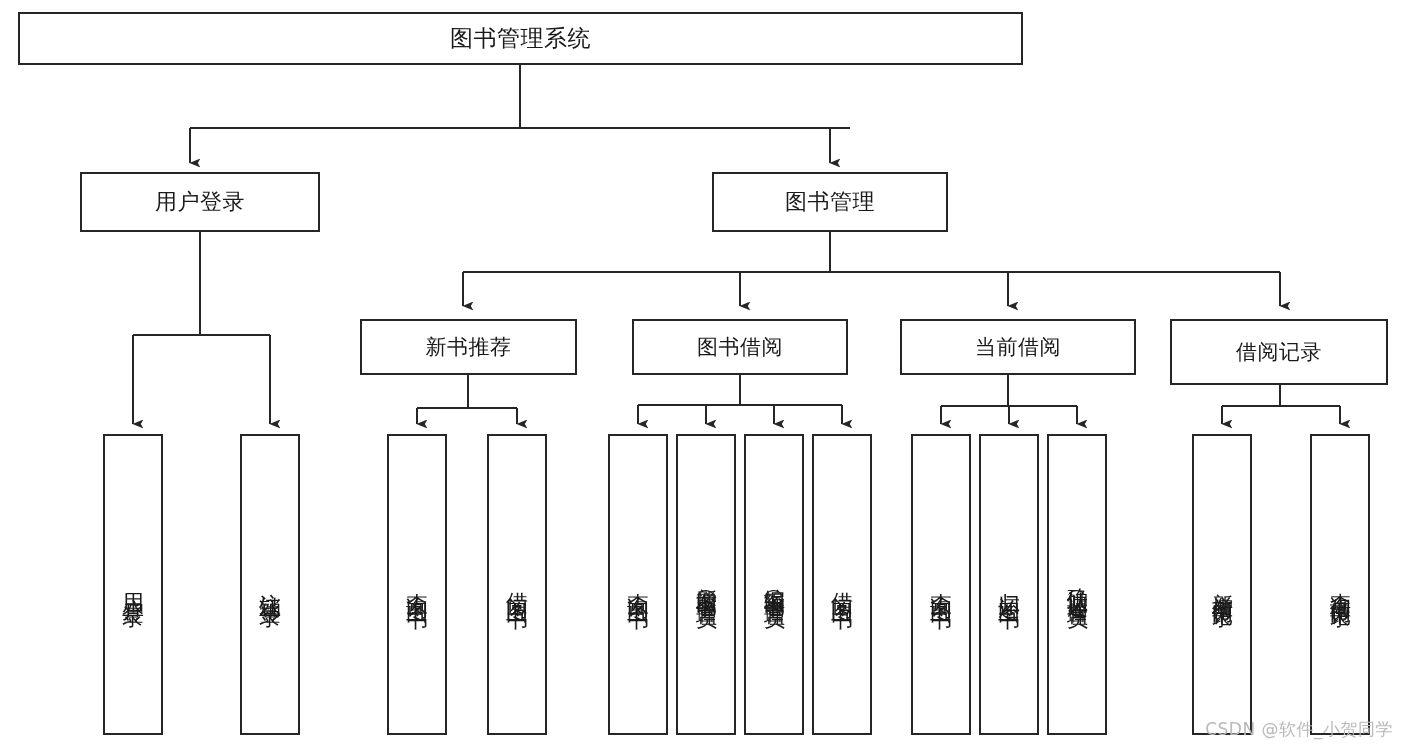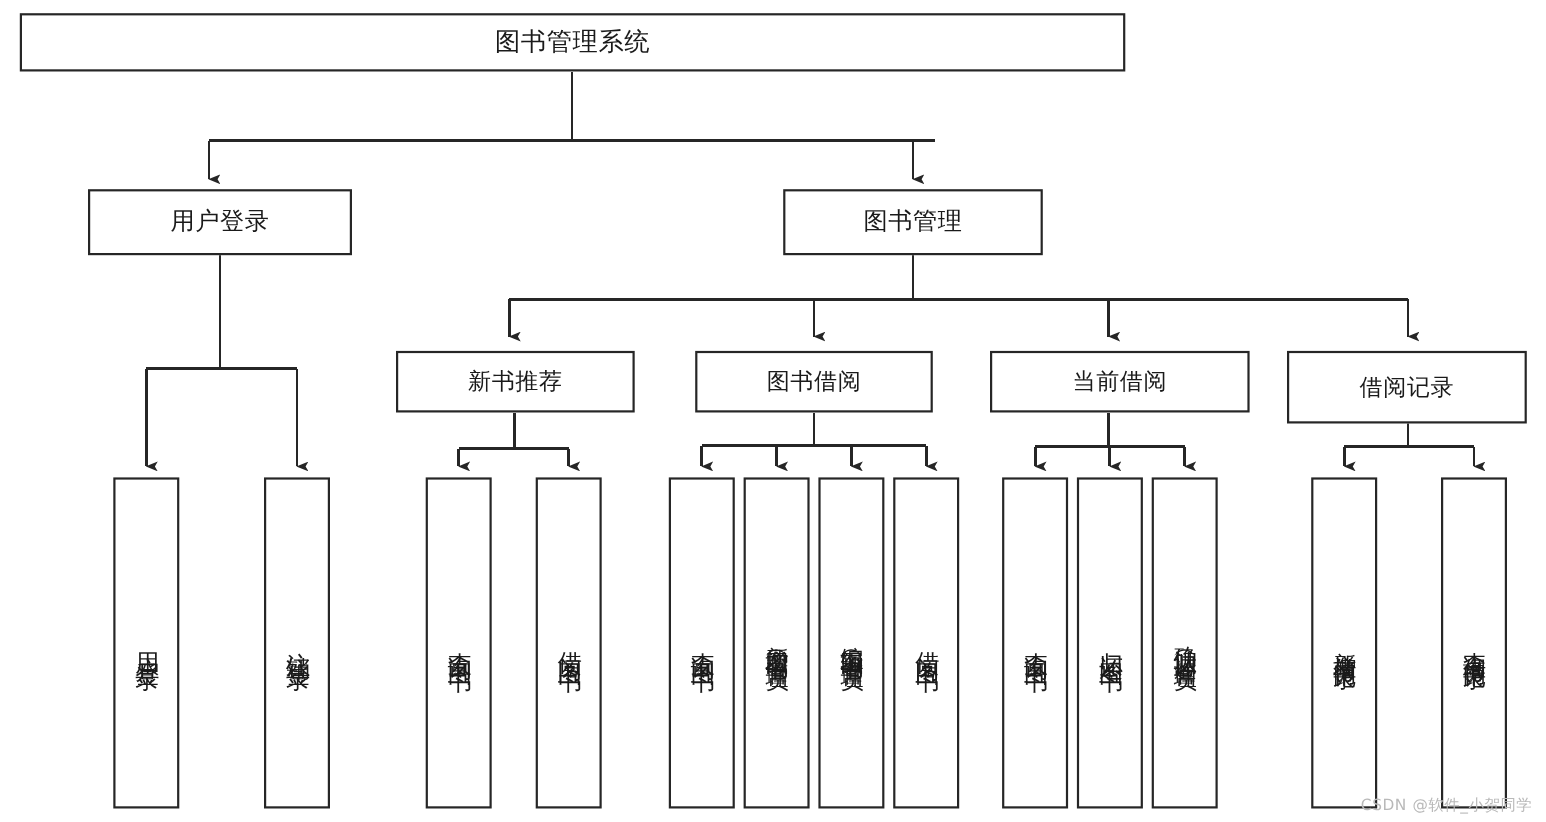--- a/index.html
+++ b/index.html
@@ -59,21 +59,21 @@
     line-height: 1.0;
   }
   .node.leaf.tall-text .node-label {
     letter-spacing: 3px;
     font-size: 21px;
   }
   #watermark {
     position: absolute;
     right: 12px;
     bottom: 6px;
-    font-size: 14px;
+    font-size: 17px;
     color: #b9b9b9;
     font-family: "DejaVu Sans", "Liberation Sans", sans-serif;
     white-space: nowrap;
     z-index: 3;
     letter-spacing: 0.5px;
   }
 </style>
 </head>
 <body>
 

